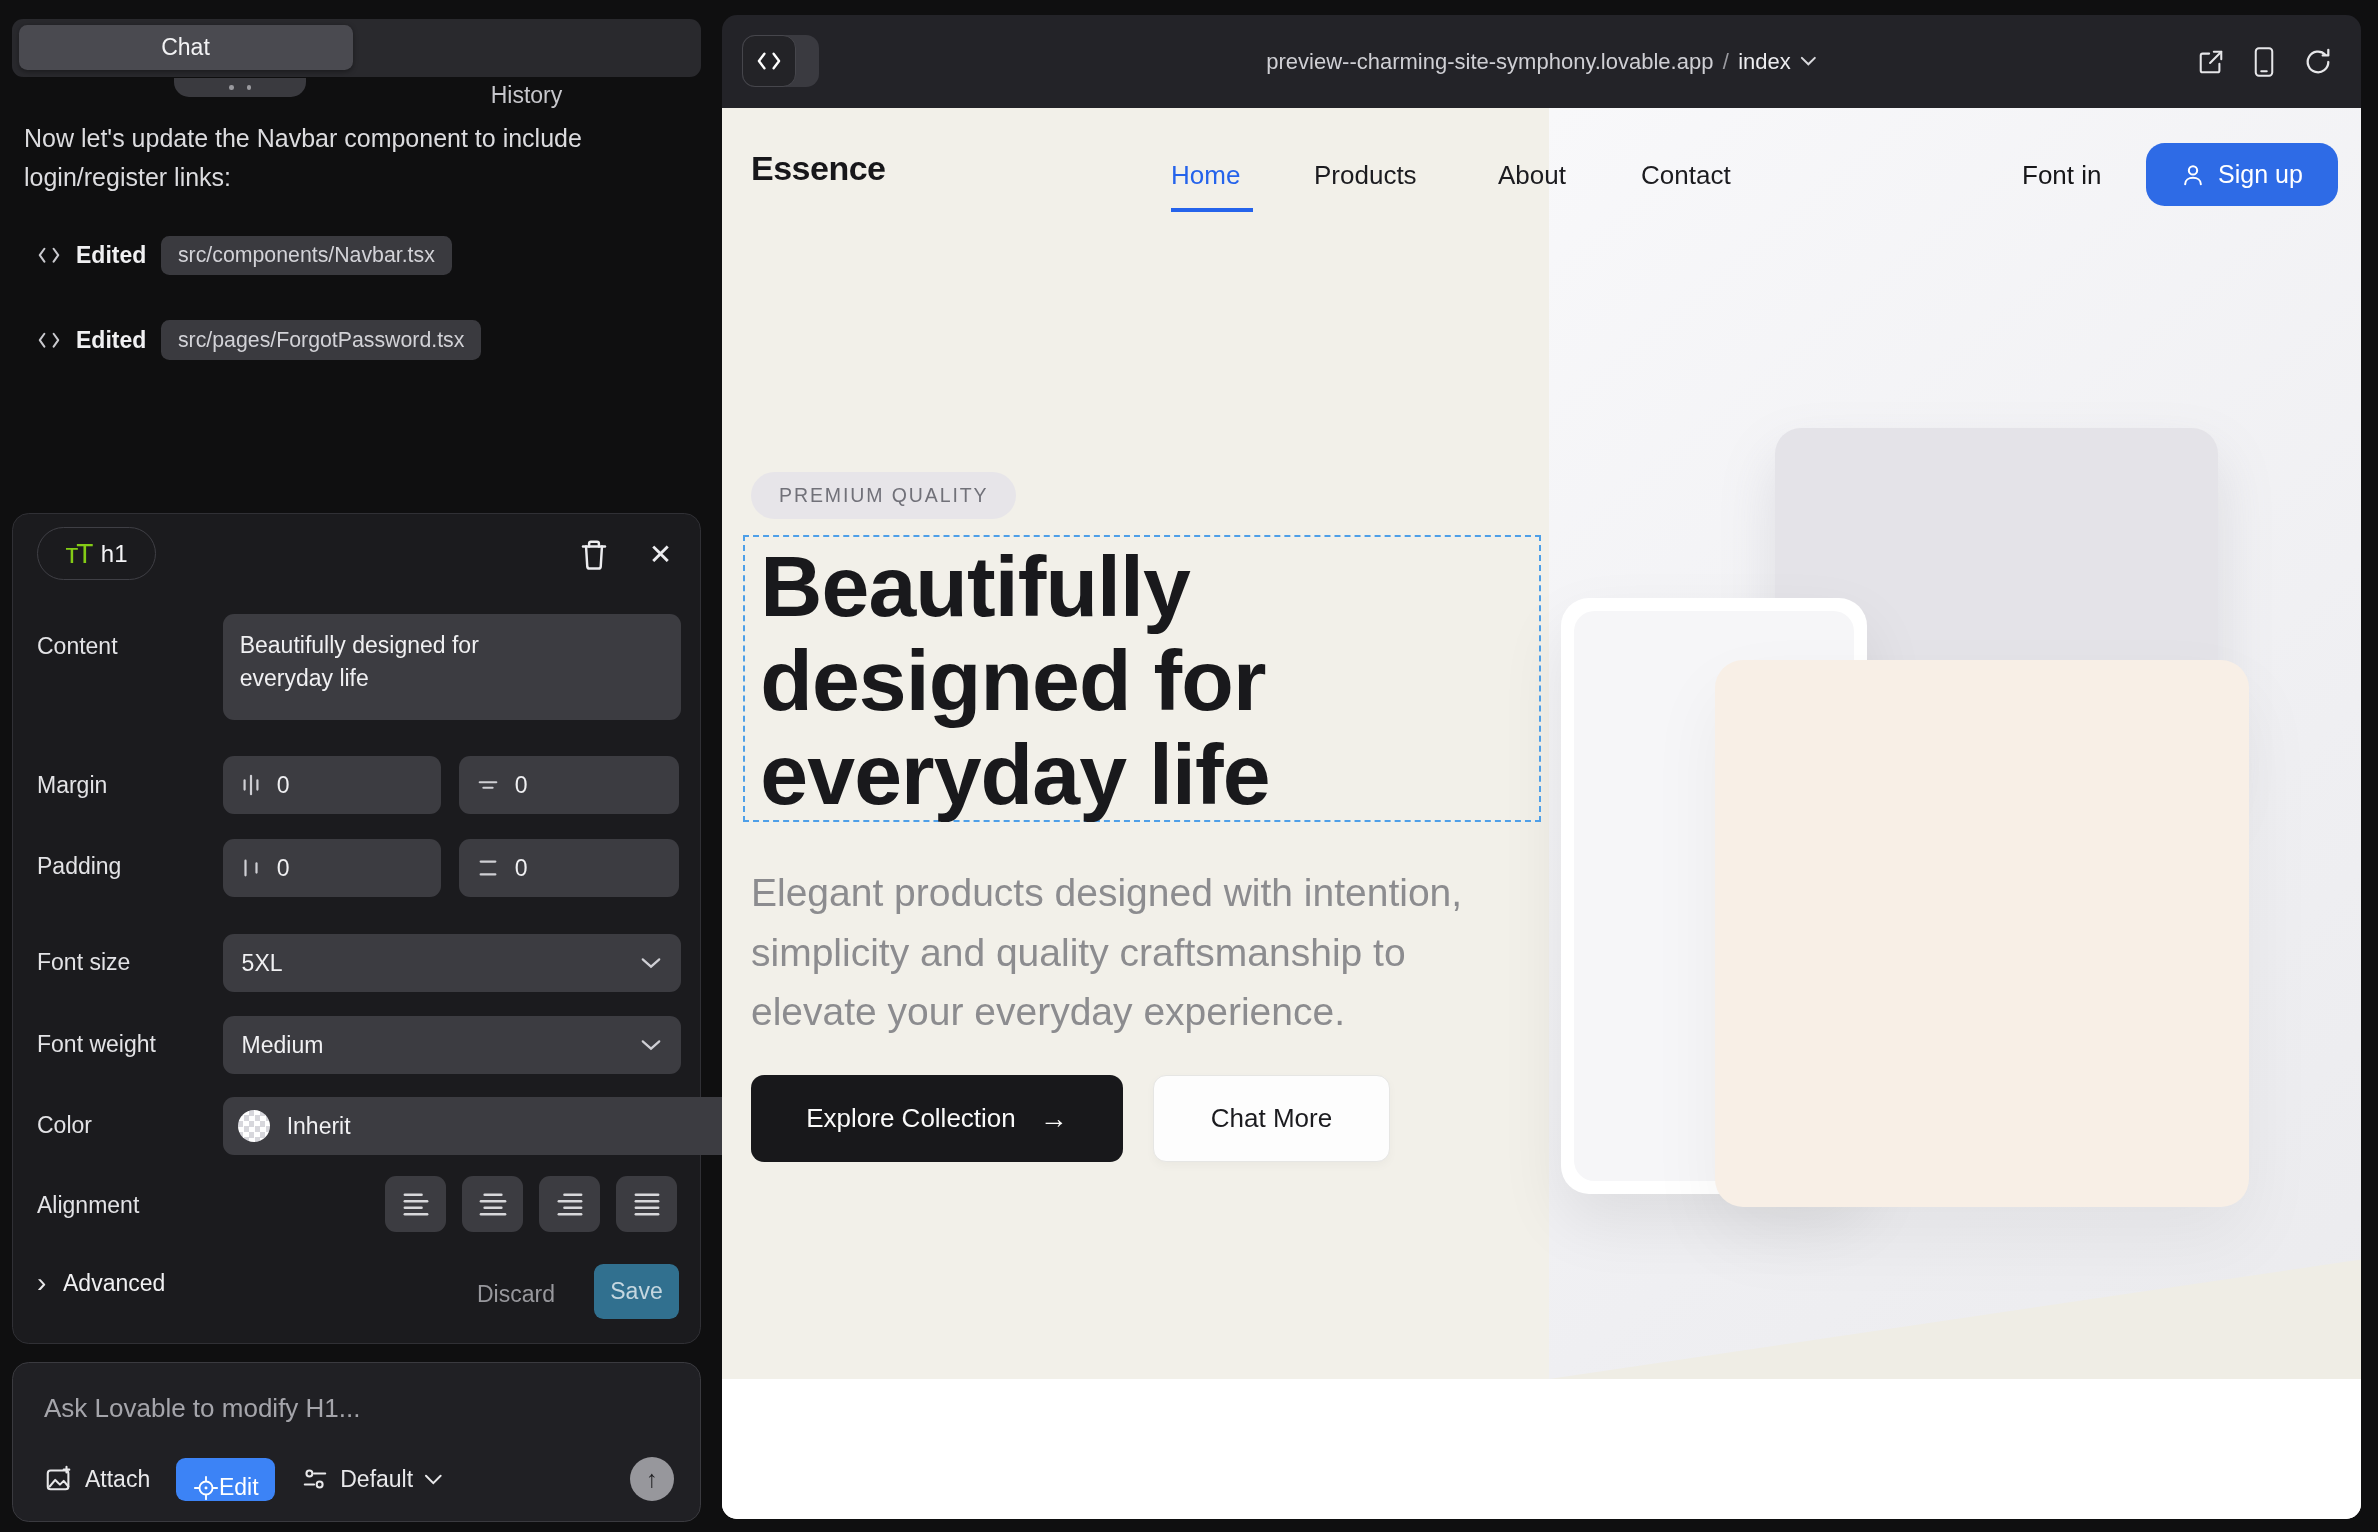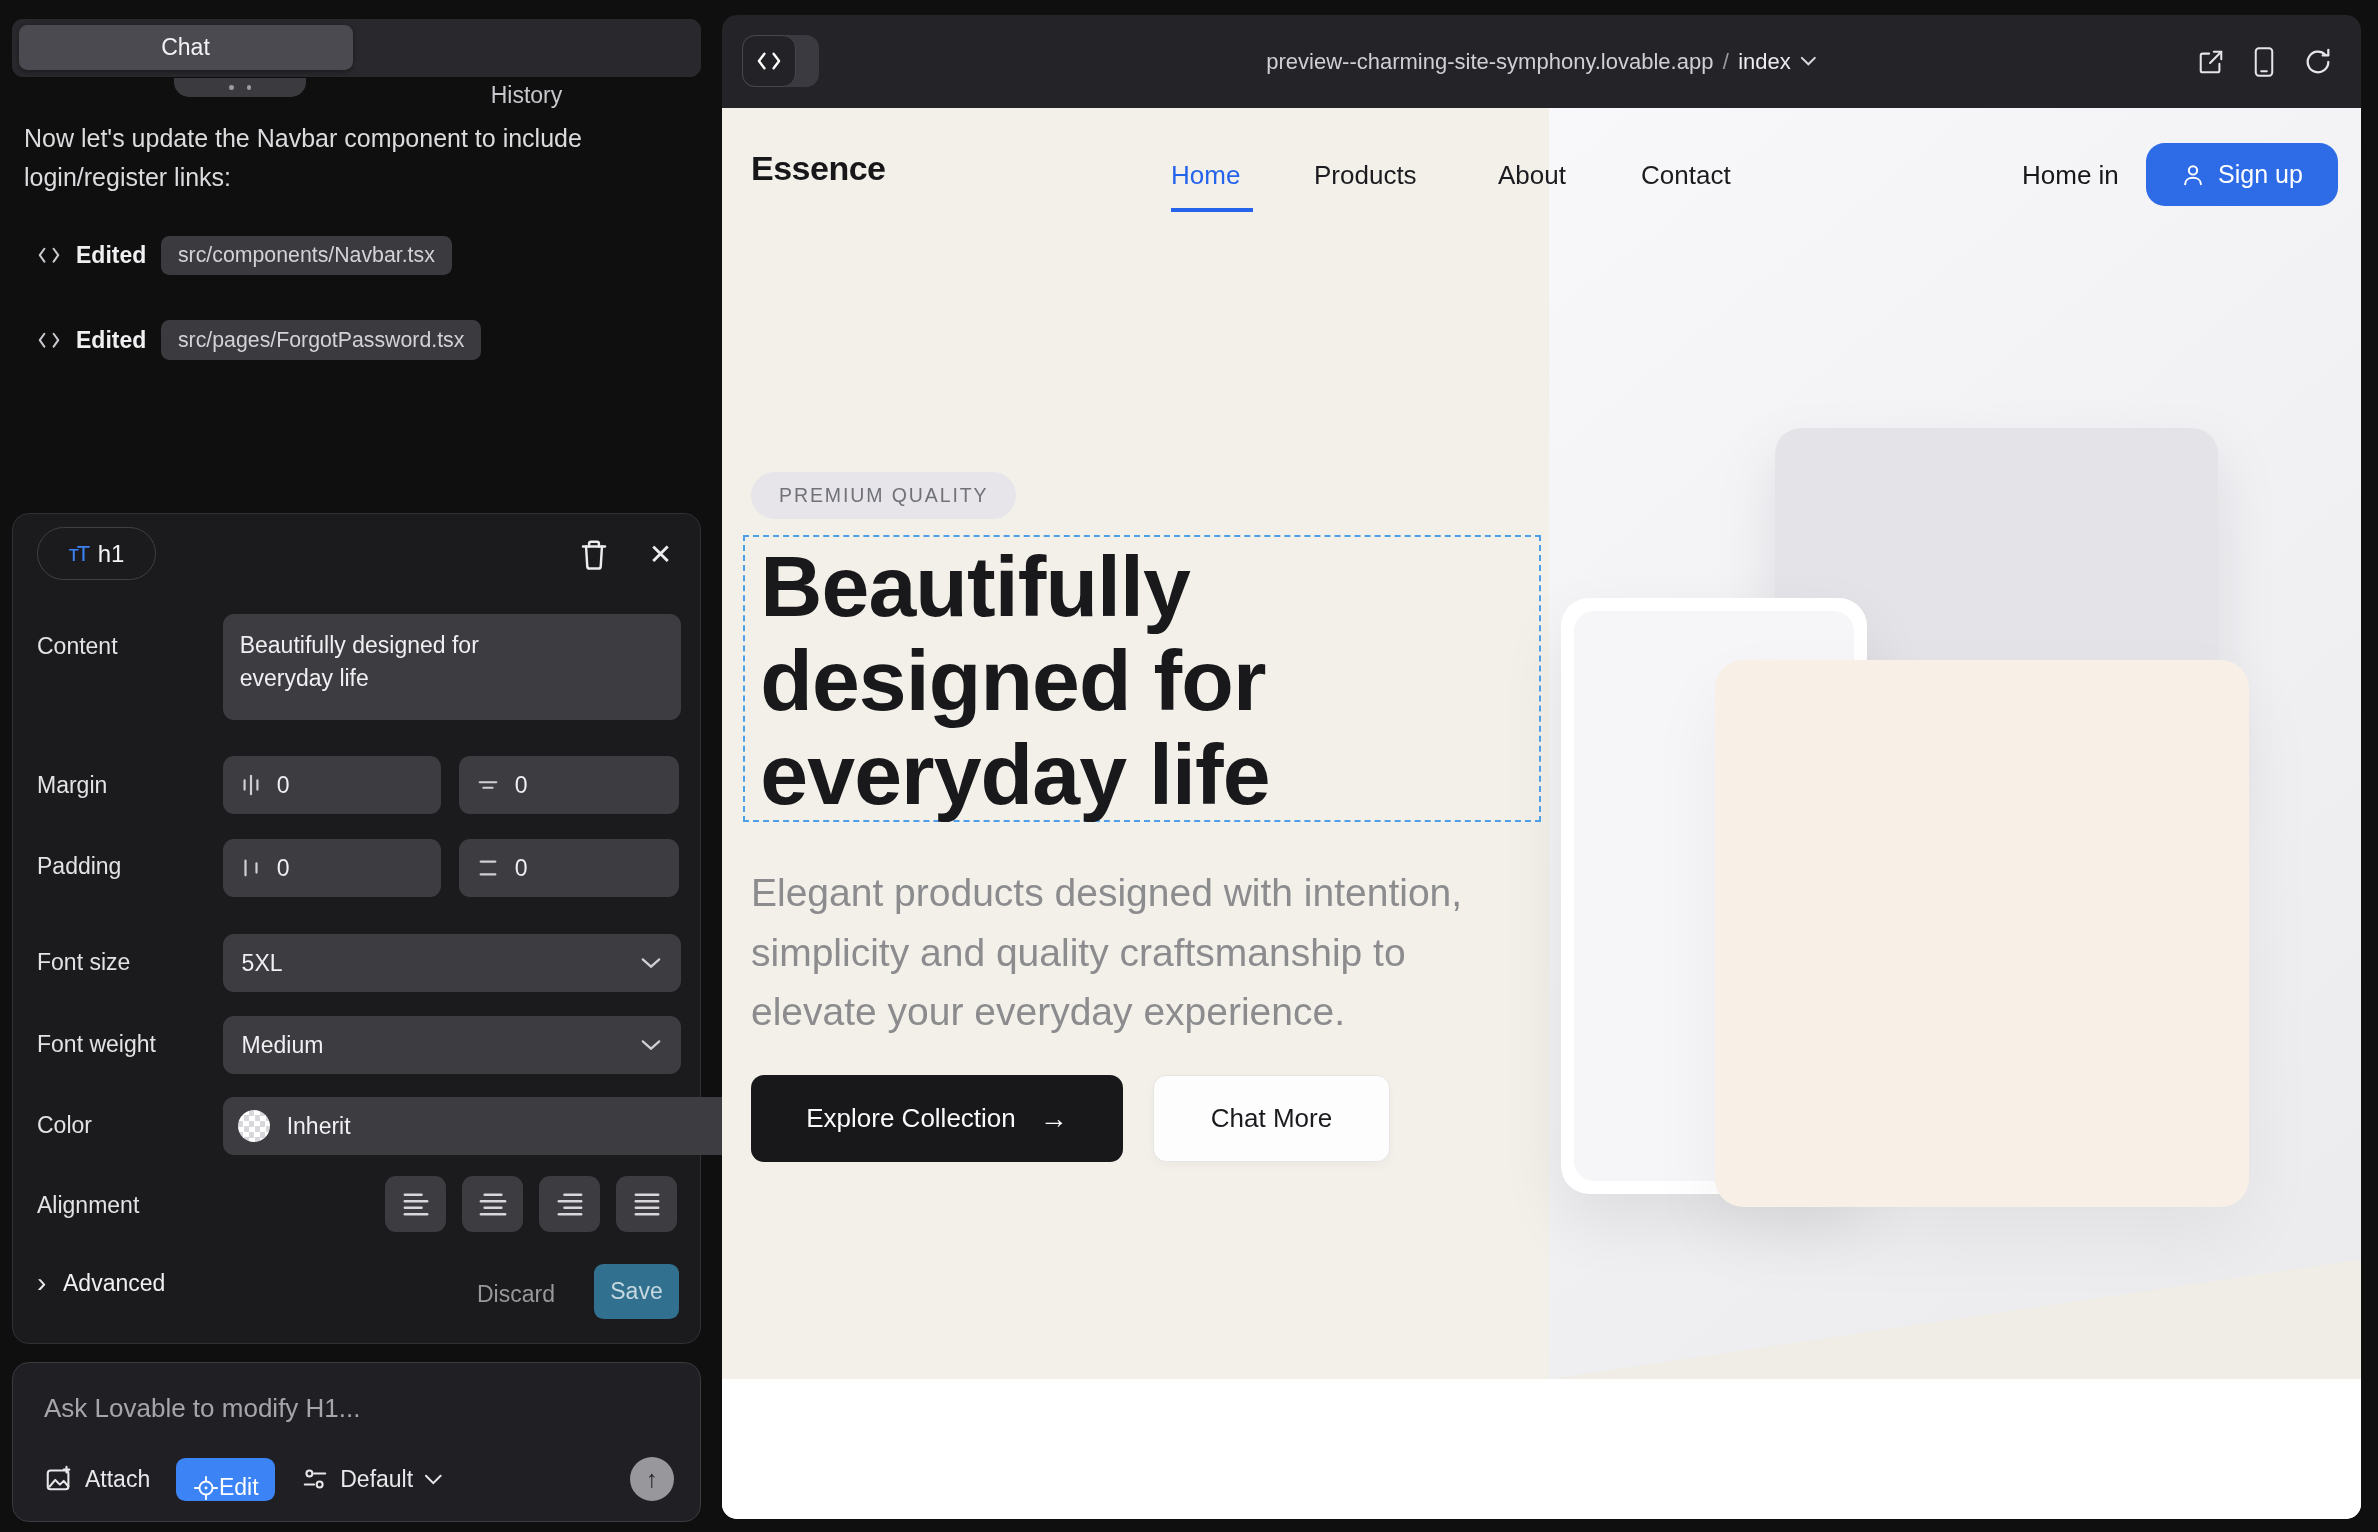--- a/index.html
+++ b/index.html
@@ -27,21 +27,21 @@
   .msg { max-width:575px; font-size:25px; line-height:1.55; color:#dcdcdf; }
   .edited-row { display:flex; align-items:center; gap:15px; margin:39px 0 45px 13px; }
   .edited-label { font-size:23px; font-weight:bold; color:#f0f0f2; }
   .file-chip { background:#3a3a3f; border-radius:8.3px; padding:7.4px 16.7px; font-size:21.3px; color:#d2d2d7; }
   .code-icon svg { display:block; }
 
   
   .editor { left:12px; top:513px; width:689px; height:831px; background:#1b1b1e; border:1.9px solid #303035; border-radius:16.7px; }
   .tag-pill { position:absolute; left:24px; top:13px; width:119px; height:53px; border:1.9px solid #3f3f45; border-radius:27px;
     display:flex; align-items:center; justify-content:center; gap:9.3px; }
-  .tag-pill .ticon { font-size:22px; color:#3b82f6; letter-spacing:-1.9px; }
+  .tag-pill .ticon { font-size:28px; color:#84cc16; letter-spacing:-1.9px; }
   .tag-pill .tname { font-size:24px; color:#f4f4f6; }
   .icon-btn { position:absolute; width:41px; height:41px; display:flex; align-items:center; justify-content:center; }
   .close-glyph { font-size:28px; color:#ececef; }
 
   .row-label { position:absolute; left:24px; font-size:23px; color:#e3e3e6; }
   .field { position:absolute; background:#3c3c41; border-radius:11px; display:flex; align-items:center; }
   .field .val { font-size:23px; color:#f0f0f2; }
   .content-box { left:210px; top:100px; width:458px; height:106px; padding:15px 16.7px; align-items:flex-start; }
   .content-box .val { line-height:1.45; max-width:325px; }
   .mini-icon { margin:0 15px 0 16.7px; display:flex; align-items:center; }
@@ -377,21 +377,21 @@
     <div class="card-cream"></div>
     <div class="wedge"></div>
     <div class="site-bottom"></div>
 
     <div class="brand">Essence</div>
     <div class="nav-link active" style="left:449px;">Home</div>
     <div class="nav-underline"></div>
     <div class="nav-link" style="left:592px;">Products</div>
     <div class="nav-link" style="left:776px;">About</div>
     <div class="nav-link" style="left:919px;">Contact</div>
-    <div class="signin">Home in</div>
+    <div class="signin">Font in</div>
     <div class="signup">
       <svg width="24" height="24" viewBox="0 0 26 26" fill="none" stroke="#ffffff" stroke-width="2.2" stroke-linecap="round">
         <circle cx="13" cy="8" r="4.5"></circle>
           <path d="M4.5 23c0-4.5 3.8-7 8.5-7s8.5 2.5 8.5 7"></path>
       </svg>
       <span>Sign up</span>
     </div>
 
     <div class="badge">PREMIUM QUALITY</div>
     <div class="selection">

